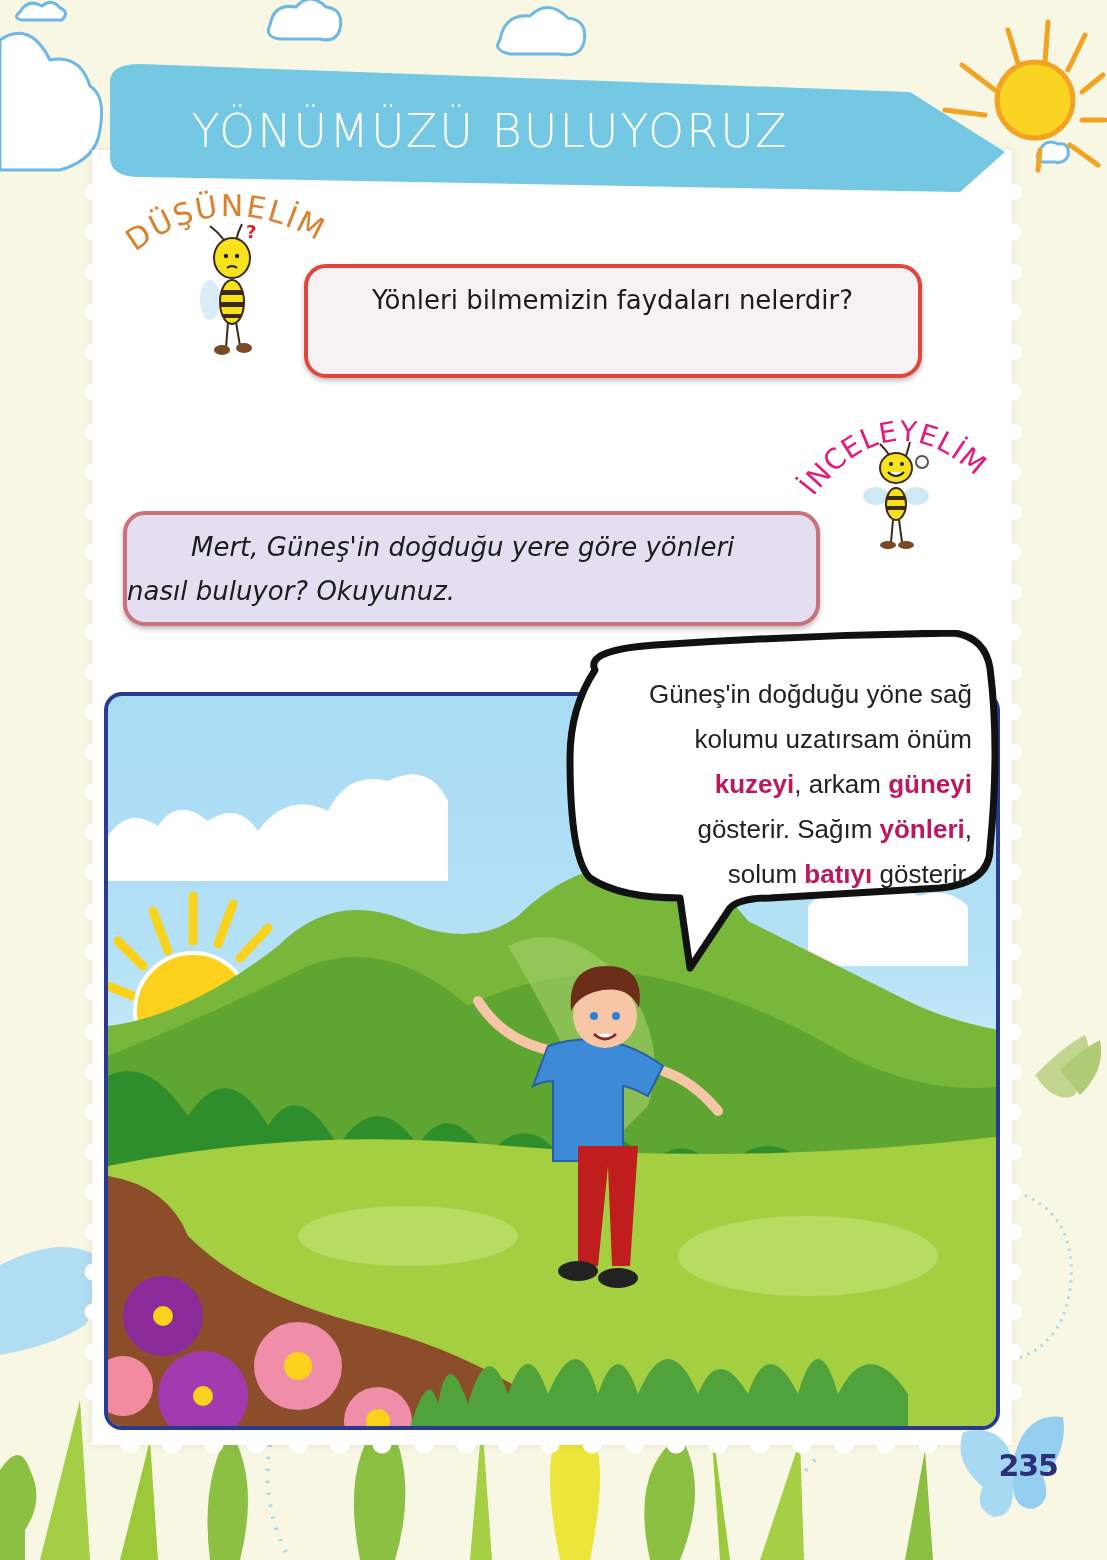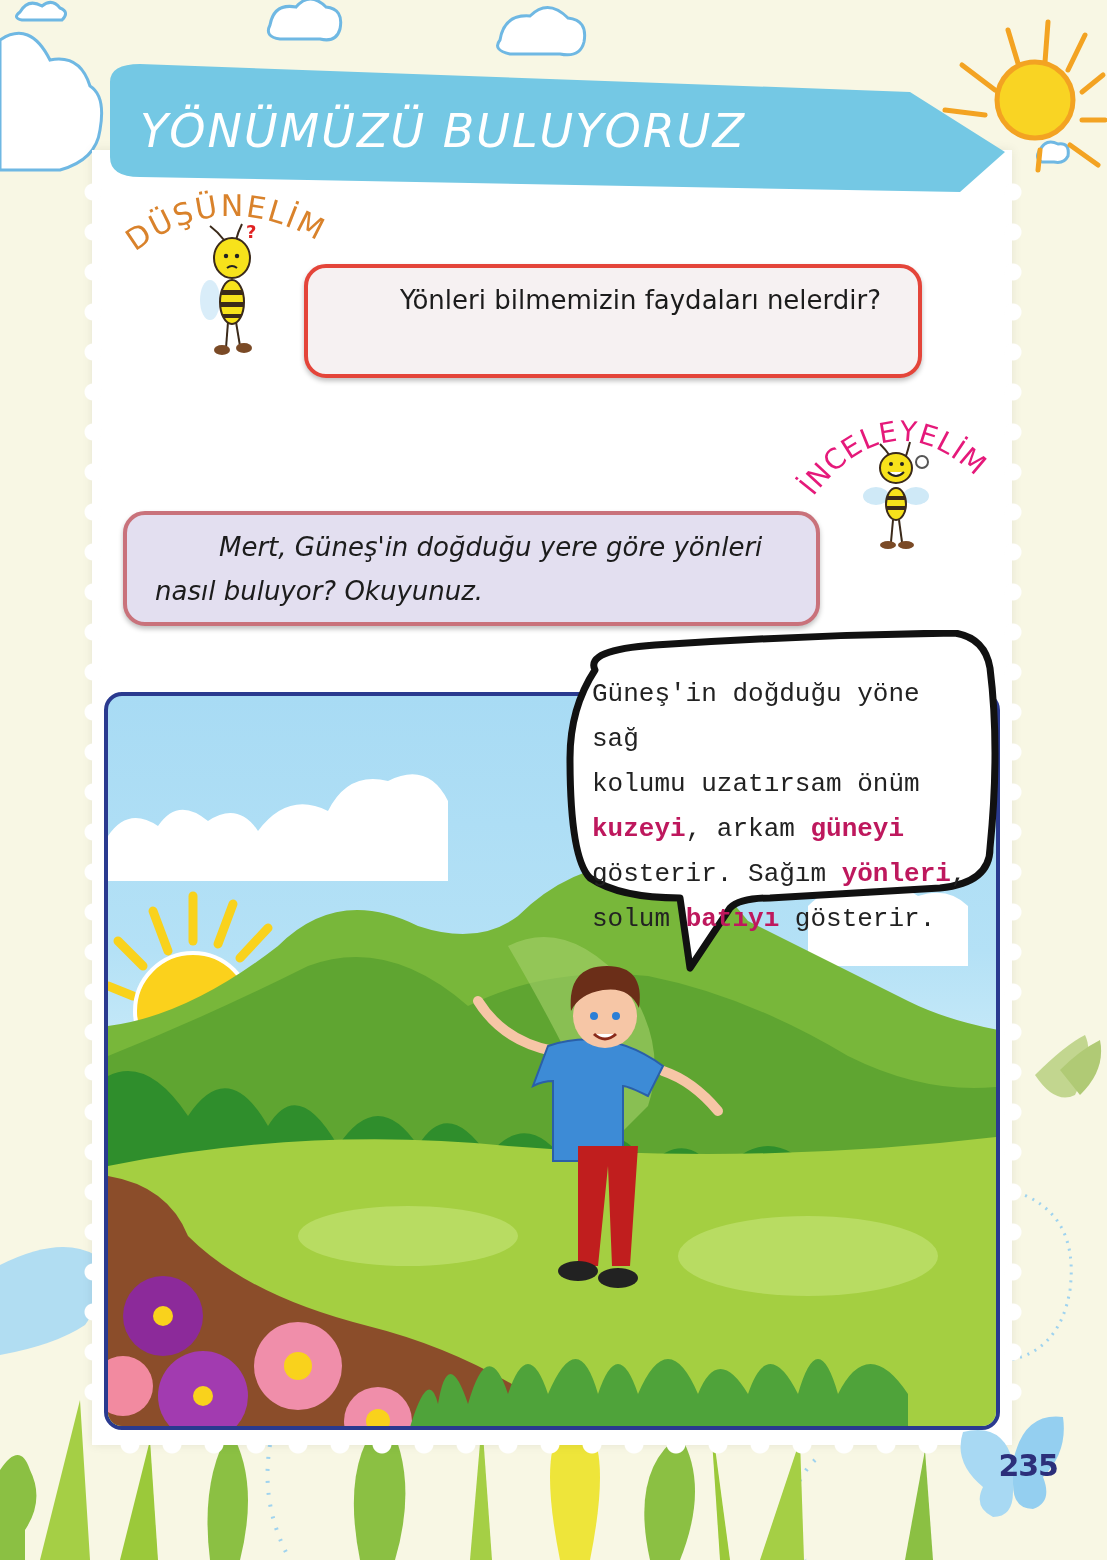--- a/index.html
+++ b/index.html
@@ -26,30 +26,30 @@
   .scallop-h {
     position: absolute; height: 18px;
     background-image: radial-gradient(circle at 20px 6px, #ffffff 9px, transparent 10px);
     background-size: 42px 18px;
   }
 
   
   .ribbon { position: absolute; left: 100px; top: 62px; width: 920px; height: 150px; }
   .ribbon-title {
     position: absolute; left: 140px; top: 104px; width: 700px;
-    text-align: left; color: #ffffff; font-size: 46px; letter-spacing: 2px;
-    font-family: "DejaVu Sans", sans-serif; font-weight: 300; font-style: italic;
+    text-align: center; color: #ffffff; font-size: 46px; letter-spacing: 2px;
+    font-family: "DejaVu Sans", sans-serif; font-weight: 300;
   }
 
   .arc-label { position: absolute; }
 
   .box {
     position: absolute; border-radius: 22px;
     font-family: "DejaVu Sans", sans-serif; font-size: 26px; line-height: 44px;
-    padding: 10px 28px;
+    padding: 10px 0;
   }
   .box-think {
     left: 304px; top: 264px; width: 618px; height: 114px;
     background: #f6f1f2; border: 4px solid #e4453a;
     box-shadow: 0 3px 5px rgba(0,0,0,0.25);
   }
   .box-read {
     left: 123px; top: 511px; width: 697px; height: 115px;
     background: #e3dff0; border: 4px solid #c9727b;
     box-shadow: 0 3px 5px rgba(0,0,0,0.25);
@@ -59,22 +59,23 @@
 
   
   .scene {
     position: absolute; left: 104px; top: 692px; width: 896px; height: 738px;
     border: 4px solid #2a3a8f; border-radius: 18px; overflow: hidden;
     background: linear-gradient(#a8dbf4 0%, #b4e1f6 35%, #c8eaf8 50%);
   }
 
   .bubble-text {
     position: absolute; left: 592px; top: 672px; width: 380px;
-    font-family: Liberation Mono, monospace; font-size: 26px; line-height: 45px;
+    font-family: Liberation Sans, sans-serif; font-size: 26px; line-height: 45px;
     color: #222;
+    text-align: right;
   }
   .bubble-text b { font-weight: bold; color: #be185d; }
 
   .page-num {
     position: absolute; left: 978px; top: 1448px; width: 80px; text-align: right;
     font-family: "DejaVu Sans", sans-serif; font-weight: bold; font-size: 30px;
     color: #2c2f7a; letter-spacing: -1px;
   }
 </style>
 </head>

